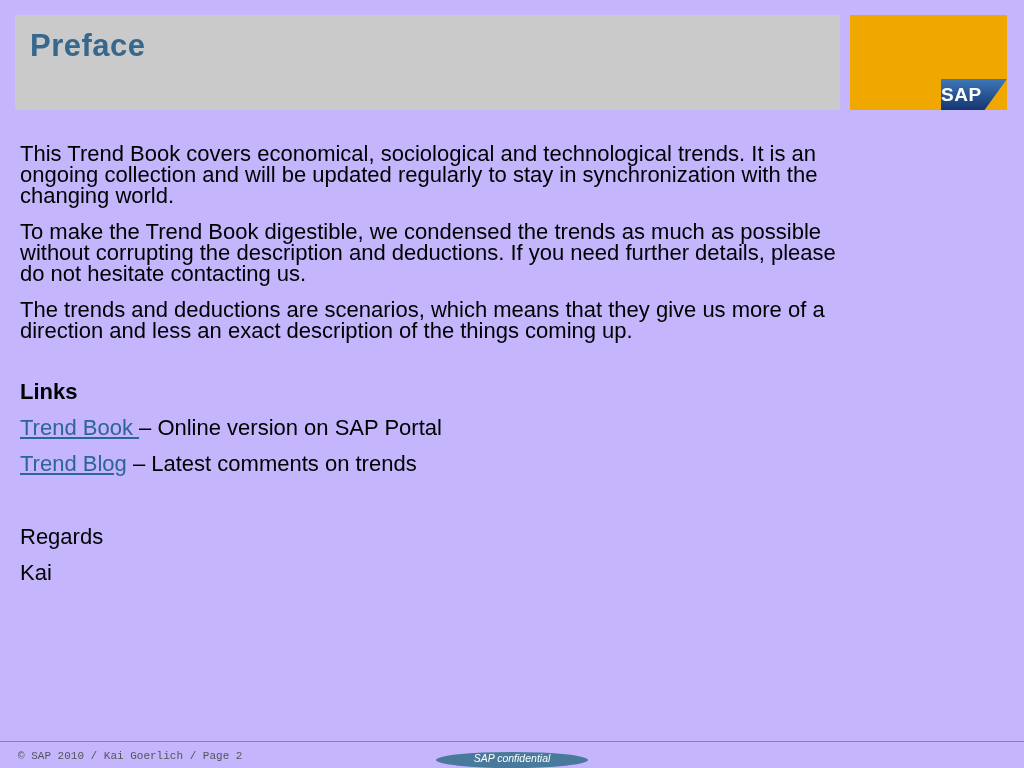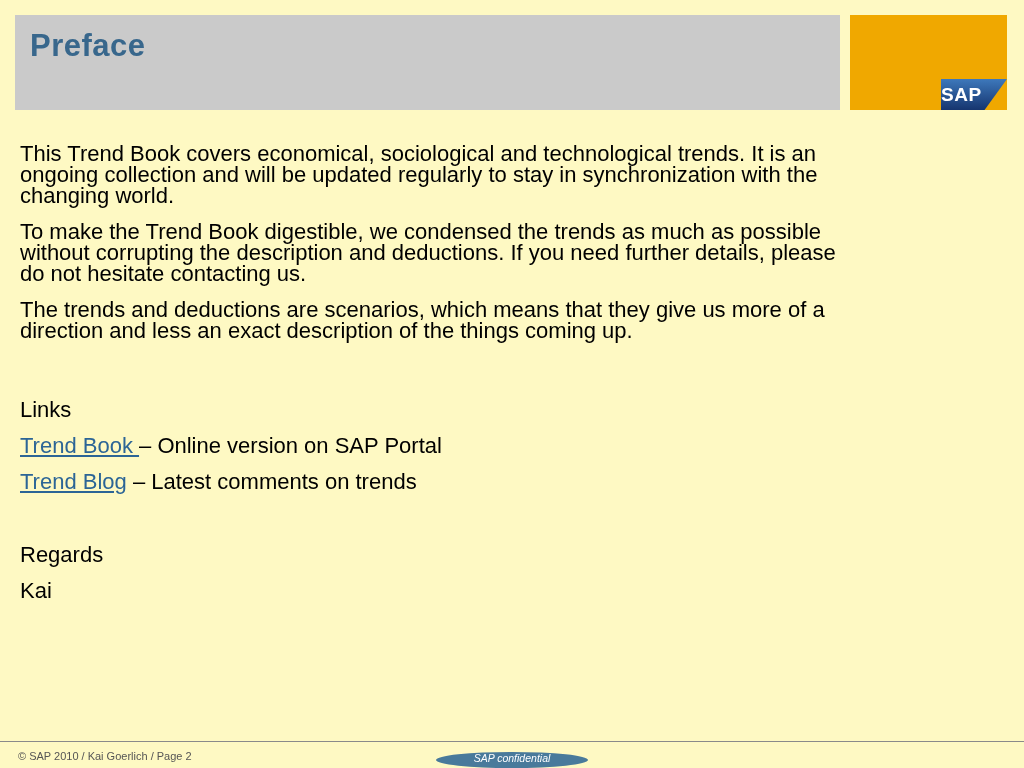--- a/index.html
+++ b/index.html
@@ -3,21 +3,21 @@
 <meta charset="utf-8">
 <style>
   * { margin: 0; padding: 0; box-sizing: border-box; }
   html, body { background: #ffffff; }
   body { font-family: "Liberation Sans", sans-serif; }
 
   .slide {
     position: relative;
     width: 1024px;
     height: 768px;
-    background: #fef9c3;
+    background: #c4b5fd;
     overflow: hidden;
   }
 
   
   .header-bar {
     position: absolute;
     left: 15px;
     top: 15px;
     width: 825px;
     height: 95px;
@@ -64,22 +64,22 @@
     top: 143px;
     width: 830px;
     font-size: 22px;
     color: #000000;
   }
   .content p {
     line-height: 21px;
     margin-bottom: 15px;
   }
   .links-heading {
-    margin-top: 58px;
-    font-weight: normal;
+    margin-top: 40px;
+    font-weight: bold;
   }
   .content a.link {
     color: #2c6596;
     text-decoration: underline;
     cursor: pointer;
   }
   .signoff-first {
     margin-top: 52px;
   }
 
@@ -90,20 +90,21 @@
     right: 0;
     top: 741px;
     border-top: 1px solid #8a8a8a;
   }
   .footer-copyright {
     position: absolute;
     left: 18px;
     top: 750px;
     font-size: 11px;
     color: #555555;
+    font-family: Liberation Mono, monospace;
   }
   .confidential-pill {
     position: absolute;
     left: 50%;
     transform: translateX(-50%);
     top: 752px;
     width: 152px;
     height: 16px;
     background: #497a9b;
     border-radius: 50%;

